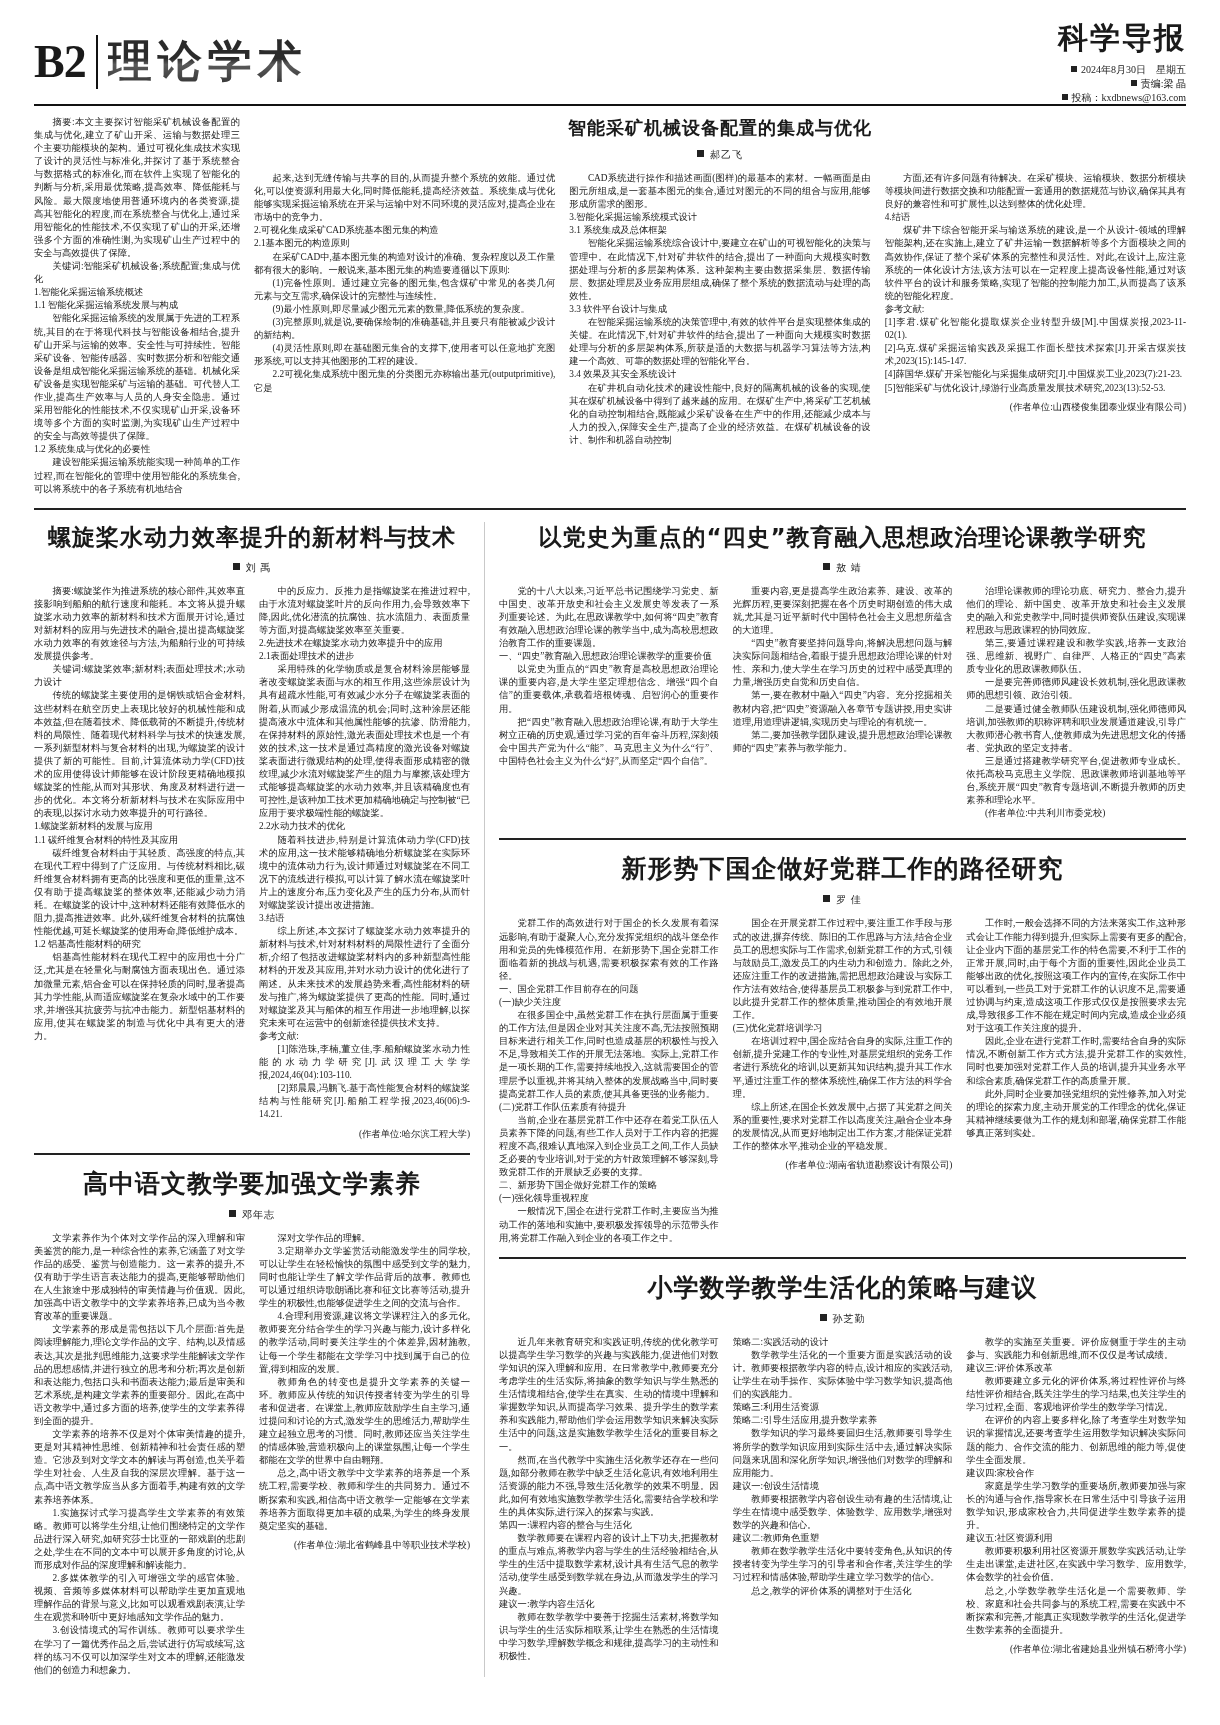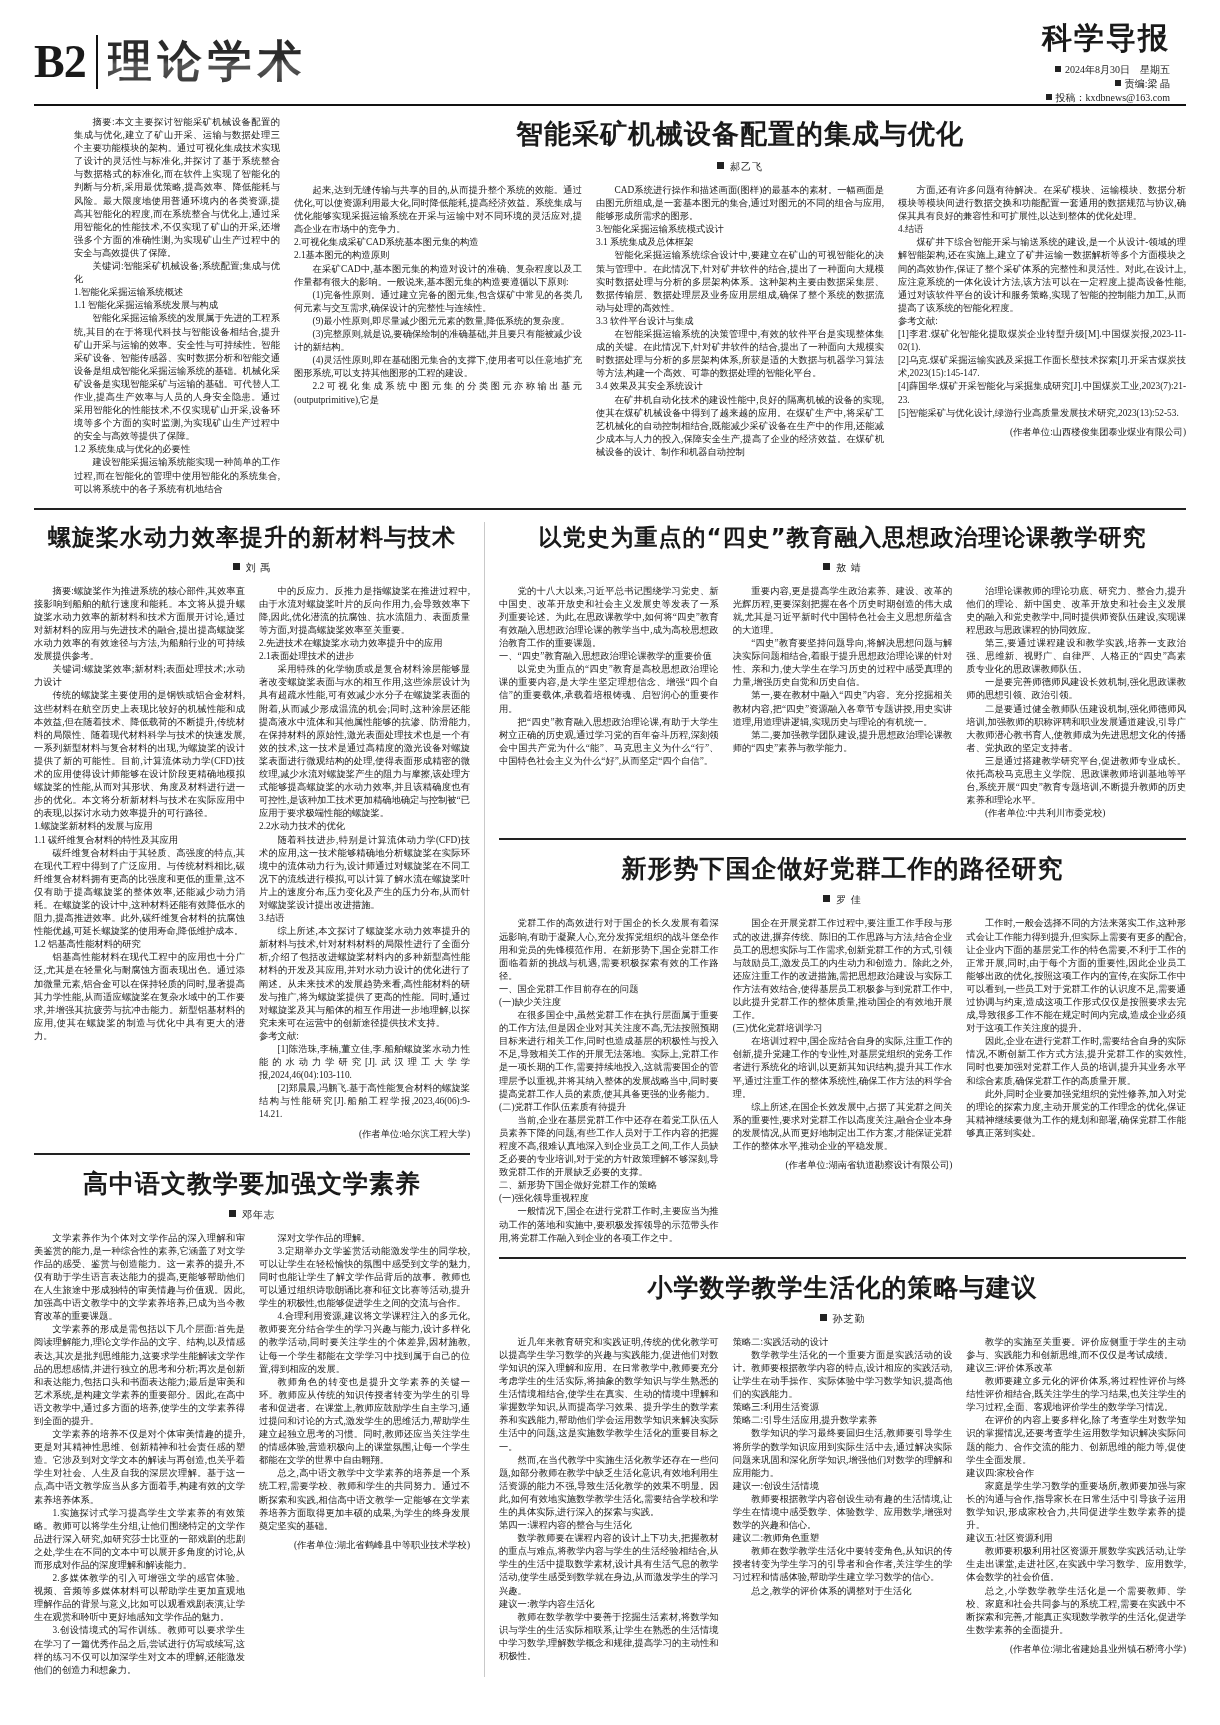--- a/index.html
+++ b/index.html
@@ -7,21 +7,21 @@
   .page{position:relative;width:1220px;height:1725px;padding:0;box-sizing:border-box;}
 
   
   .masthead{position:relative;height:86px;margin:18px 34px 0 34px;border-bottom:2px solid #111;}
   .mh-left{position:absolute;left:0;top:14px;display:flex;align-items:center;}
   .mh-page{font-family:"Liberation Serif",serif;font-weight:bold;font-size:46px;letter-spacing:-1px;padding-right:10px;}
   .mh-sep{width:2px;height:54px;background:#111;margin-right:10px;}
   .mh-section{font-family:"DejaVu Sans",sans-serif;font-weight:bold;font-size:44px;letter-spacing:6px;
     background:linear-gradient(to bottom,#2b2b2b 0%,#2b2b2b 45%,#5a5a5a 55%,#2b2b2b 100%);
     -webkit-background-clip:text;background-clip:text;color:transparent;}
-  .mh-right{position:absolute;right:16px;top:0;text-align:right;}
+  .mh-right{position:absolute;right:0;top:0;text-align:right;}
   .mh-logo{font-family:"Liberation Serif",serif;font-weight:bold;font-size:30px;letter-spacing:2px;margin-bottom:4px;}
   .mh-meta{font-size:10px;line-height:14px;color:#222;}
   .mh-meta div{white-space:nowrap;}
   .sq{display:inline-block;width:6px;height:6px;background:#222;margin-right:4px;vertical-align:1px;}
 
   
   .cols{display:flex;gap:14px;}
   .col{flex:1;}
   .rule-v{width:1px;background:#c9c9c9;}
 
@@ -56,33 +56,33 @@
       <div class="mh-meta">
         <div><span class="sq"></span><span>2024年8月30日　星期五</span></div>
         <div><span class="sq"></span><span>责编:梁 晶</span></div>
         <div><span class="sq"></span><span>投稿：kxdbnews@163.com</span></div>
       </div>
     </div>
   </div>
 
   <div class="block zone">
     <div class="cols">
-      <div class="col" style="flex:0 0 206px;margin-left:40px;">
+      <div class="col" style="flex:0 0 206px;">
         <div class="body-text">
           <p>摘要:本文主要探讨智能采矿机械设备配置的集成与优化,建立了矿山开采、运输与数据处理三个主要功能模块的架构。通过可视化集成技术实现了设计的灵活性与标准化,并探讨了基于系统整合与数据格式的标准化,而在软件上实现了智能化的判断与分析,采用最优策略,提高效率、降低能耗与风险。最大限度地使用普通环境内的各类资源,提高其智能化的程度,而在系统整合与优化上,通过采用智能化的性能技术,不仅实现了矿山的开采,还增强多个方面的准确性测,为实现矿山生产过程中的安全与高效提供了保障。</p>
           <p>关键词:智能采矿机械设备;系统配置;集成与优化</p>
           <p class="noind">1.智能化采掘运输系统概述</p>
           <p class="noind">1.1 智能化采掘运输系统发展与构成</p>
           <p>智能化采掘运输系统的发展属于先进的工程系统,其目的在于将现代科技与智能设备相结合,提升矿山开采与运输的效率。安全性与可持续性。智能采矿设备、智能传感器、实时数据分析和智能交通设备是组成智能化采掘运输系统的基础。机械化采矿设备是实现智能采矿与运输的基础。可代替人工作业,提高生产效率与人员的人身安全隐患。通过采用智能化的性能技术,不仅实现矿山开采,设备环境等多个方面的实时监测,为实现矿山生产过程中的安全与高效等提供了保障。</p>
           <p class="noind">1.2 系统集成与优化的必要性</p>
           <p>建设智能采掘运输系统能实现一种简单的工作过程,而在智能化的管理中使用智能化的系统集合,可以将系统中的各子系统有机地结合</p>
         </div>
       </div>
       <div class="col">
-        <h2 class="art-title" style="font-size:27px;">智能采矿机械设备配置的集成与优化</h2>
+        <h2 class="art-title" style="font-size:18px;">智能采矿机械设备配置的集成与优化</h2>
         <div class="byline"><span class="bsq"></span><span>郝乙飞</span></div>
         <div class="cols">
           <div class="col body-text">
             <p>起来,达到无缝传输与共享的目的,从而提升整个系统的效能。通过优化,可以使资源利用最大化,同时降低能耗,提高经济效益。系统集成与优化能够实现采掘运输系统在开采与运输中对不同环境的灵活应对,提高企业在市场中的竞争力。</p>
             <p class="noind">2.可视化集成采矿CAD系统基本图元集的构造</p>
             <p class="noind">2.1基本图元的构造原则</p>
             <p>在采矿CAD中,基本图元集的构造对设计的准确、复杂程度以及工作量都有很大的影响。一般说来,基本图元集的构造要遵循以下原则:</p>
             <p>(1)完备性原则。通过建立完备的图元集,包含煤矿中常见的各类几何元素与交互需求,确保设计的完整性与连续性。</p>
             <p>(9)最小性原则,即尽量减少图元元素的数量,降低系统的复杂度。</p>
             <p>(3)完整原则,就是说,要确保绘制的准确基础,并且要只有能被减少设计的新结构。</p>

